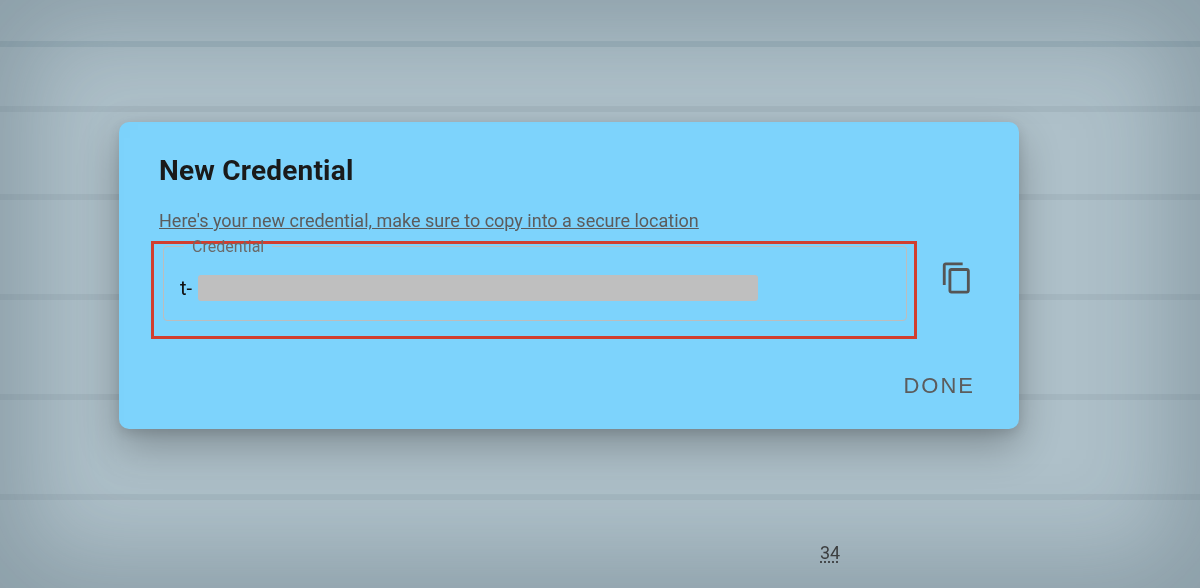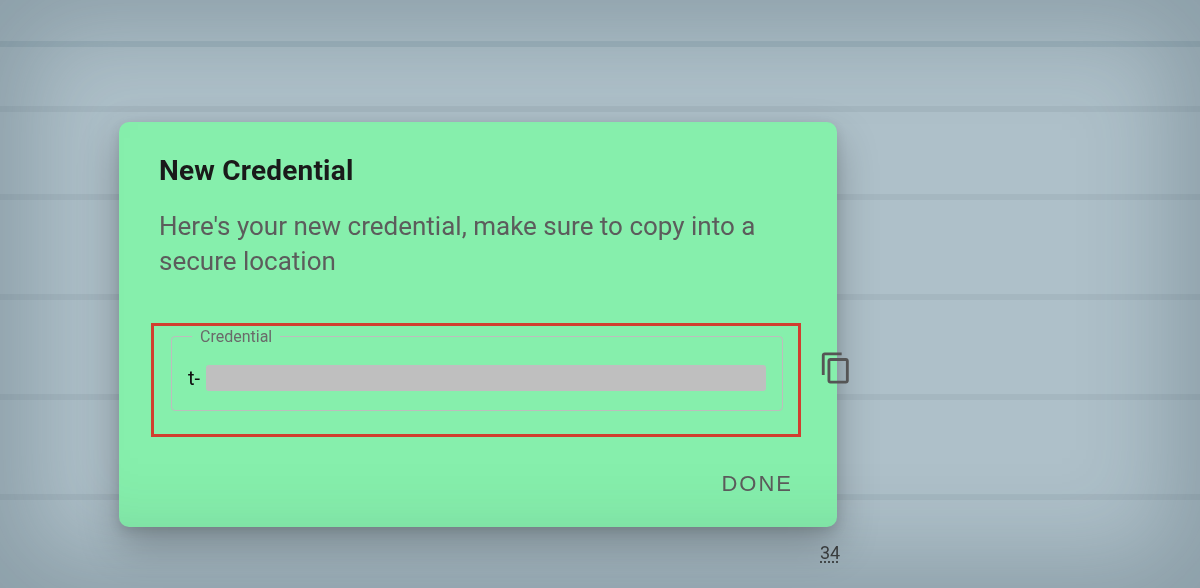--- a/index.html
+++ b/index.html
@@ -33,39 +33,39 @@
     .vignette {
       position: absolute;
       inset: 0;
       box-shadow: inset 0 0 90px 30px rgba(40,60,70,0.25);
       pointer-events: none;
     }
     .dialog {
       position: absolute;
       left: 119px;
       top: 122px;
-      width: 718px;
-      background: #86efac;
+      width: 900px;
+      background: #7dd3fc;
       border-radius: 10px;
       box-shadow: 0 18px 40px rgba(0,0,0,0.25), 0 4px 12px rgba(0,0,0,0.12);
       padding: 32px 40px 24px 40px;
     }
     .dialog-title {
       font-size: 28px;
       font-weight: 700;
       color: #1a1a1a;
       letter-spacing: 0.2px;
       margin-bottom: 22px;
     }
     .dialog-desc {
-      font-size: 26px;
+      font-size: 18px;
       color: #5c5c5c;
       font-weight: 400;
-      margin-bottom: 36px;
       line-height: 1.35;
+      text-decoration: underline;
     }
     .cred-row {
       display: flex;
       align-items: center;
       gap: 24px;
       margin-bottom: 42px;
     }
     .fieldset-wrap {
       position: relative;
       flex: 1;
@@ -76,21 +76,21 @@
       top: 8px;
       right: -6px;
       bottom: -14px;
       border: 3px solid #d13e2f;
       pointer-events: none;
     }
     fieldset.cred-field {
       border: 1px solid #bdbdbd;
       border-radius: 4px;
       padding: 18px 16px 18px 16px;
-      margin: 12px;
+      margin: 4px;
       position: relative;
     }
     fieldset.cred-field legend {
       font-size: 16px;
       color: #6a6a6a;
       padding: 0 8px;
       margin-left: 4px;
     }
     .cred-value-row {
       display: flex;

